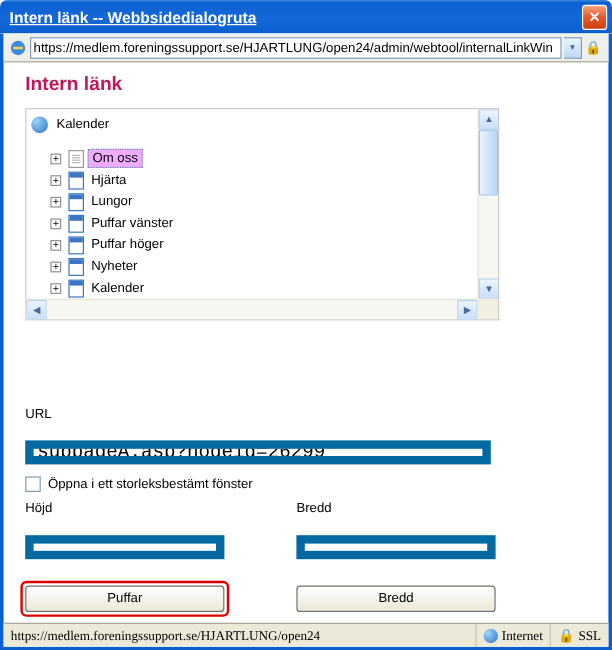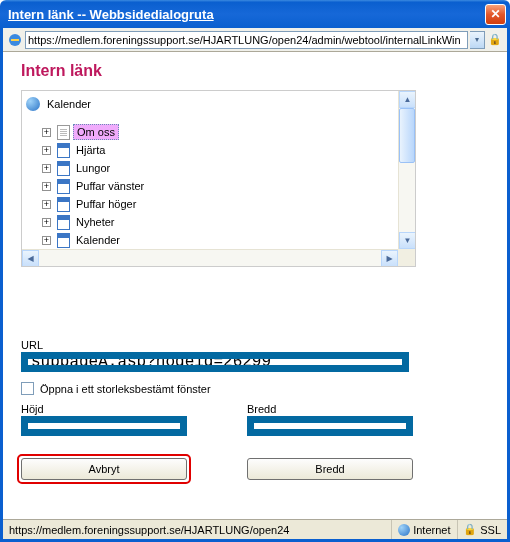--- a/index.html
+++ b/index.html
@@ -168,21 +168,21 @@
 .node-label {
   padding: 1px 3px;
   color: #000;
 }
 .node-label.selected {
   background: #f0abfc;
   border: 1px dotted #6b8db7;
 }
 .tree-kids { margin-left: 16px; margin-top: 10px; }
 .form-area { margin-top: 72px; }
-.lbl { font-size: 11px; margin-bottom: 1px; }
+.lbl { font-size: 11px; margin-bottom: 16px; }
 .txt {
   width: 388px; height: 20px;
   border: 7px solid #0369a1;
   font-family: Liberation Mono, monospace;
   font-size: 16px;
   padding: 1px 3px;
 }
 .chk-row { margin-top: 10px; display: flex; align-items: center; gap: 6px; }
 .chk {
   width: 13px; height: 13px;
@@ -221,20 +221,21 @@
   border-top: 1px solid #aca899;
   display: flex;
   align-items: center;
   font-size: 11px;
 }
 .statusbar .seg {
   padding: 0 6px;
   height: 100%;
   display: flex; align-items: center; gap: 3px;
   border-right: 1px solid #c7c4b4;
+  font-family: Liberation Serif, serif;
 }
 .statusbar .seg:last-child { border-right: none; margin-left: auto; }
 .frame {
   border: 3px solid #0a5fcf;
   border-top: none;
   height: calc(542px - 28px);
   position: relative;
   background: #fff;
 }
 .globe-icon {
@@ -370,21 +371,21 @@
           <input class="txt" type="text" value="" style="">
         </div>
         <div class="dim-col">
           <div class="lbl">Bredd</div>
           <input class="txt" type="text" value="" style="">
         </div>
       </div>
 
       <div class="btn-row">
         <span class="btn-highlight">
-          <button class="btn">Avbryt</button>
+          <button class="btn">Puffar</button>
         </span>
         <button class="btn">Bredd</button>
       </div>
     </div>
   </div>
 
   <div class="statusbar">
     <div class="seg" style="flex:1;">
       <span>https://medlem.foreningssupport.se/HJARTLUNG/open24</span>
     </div>

